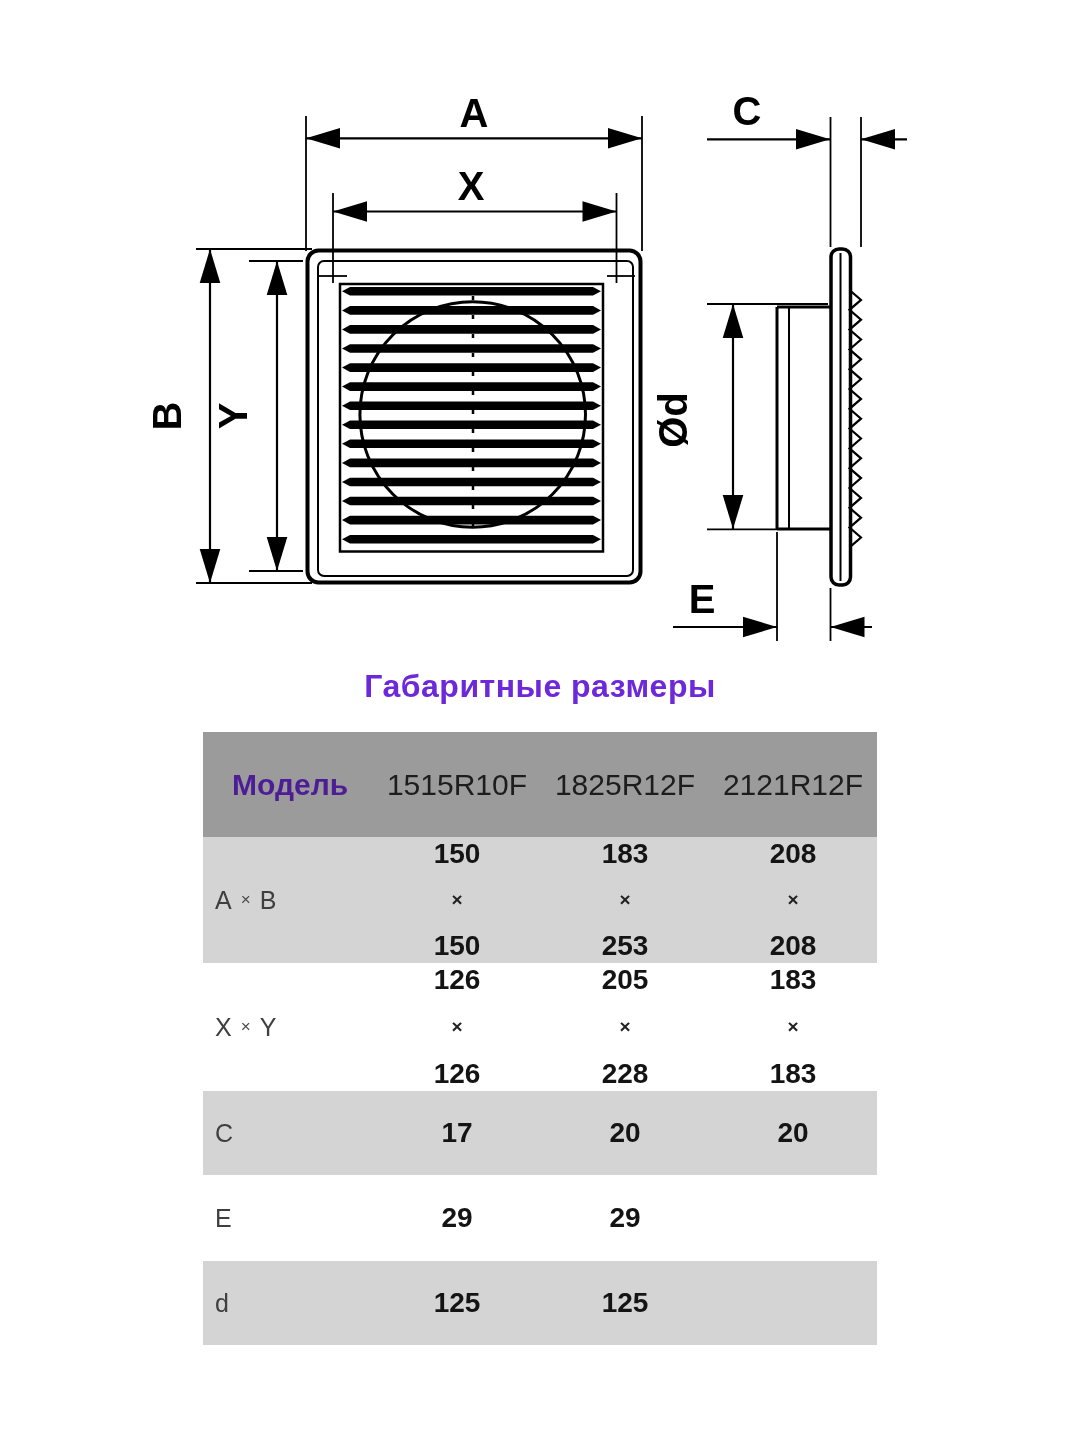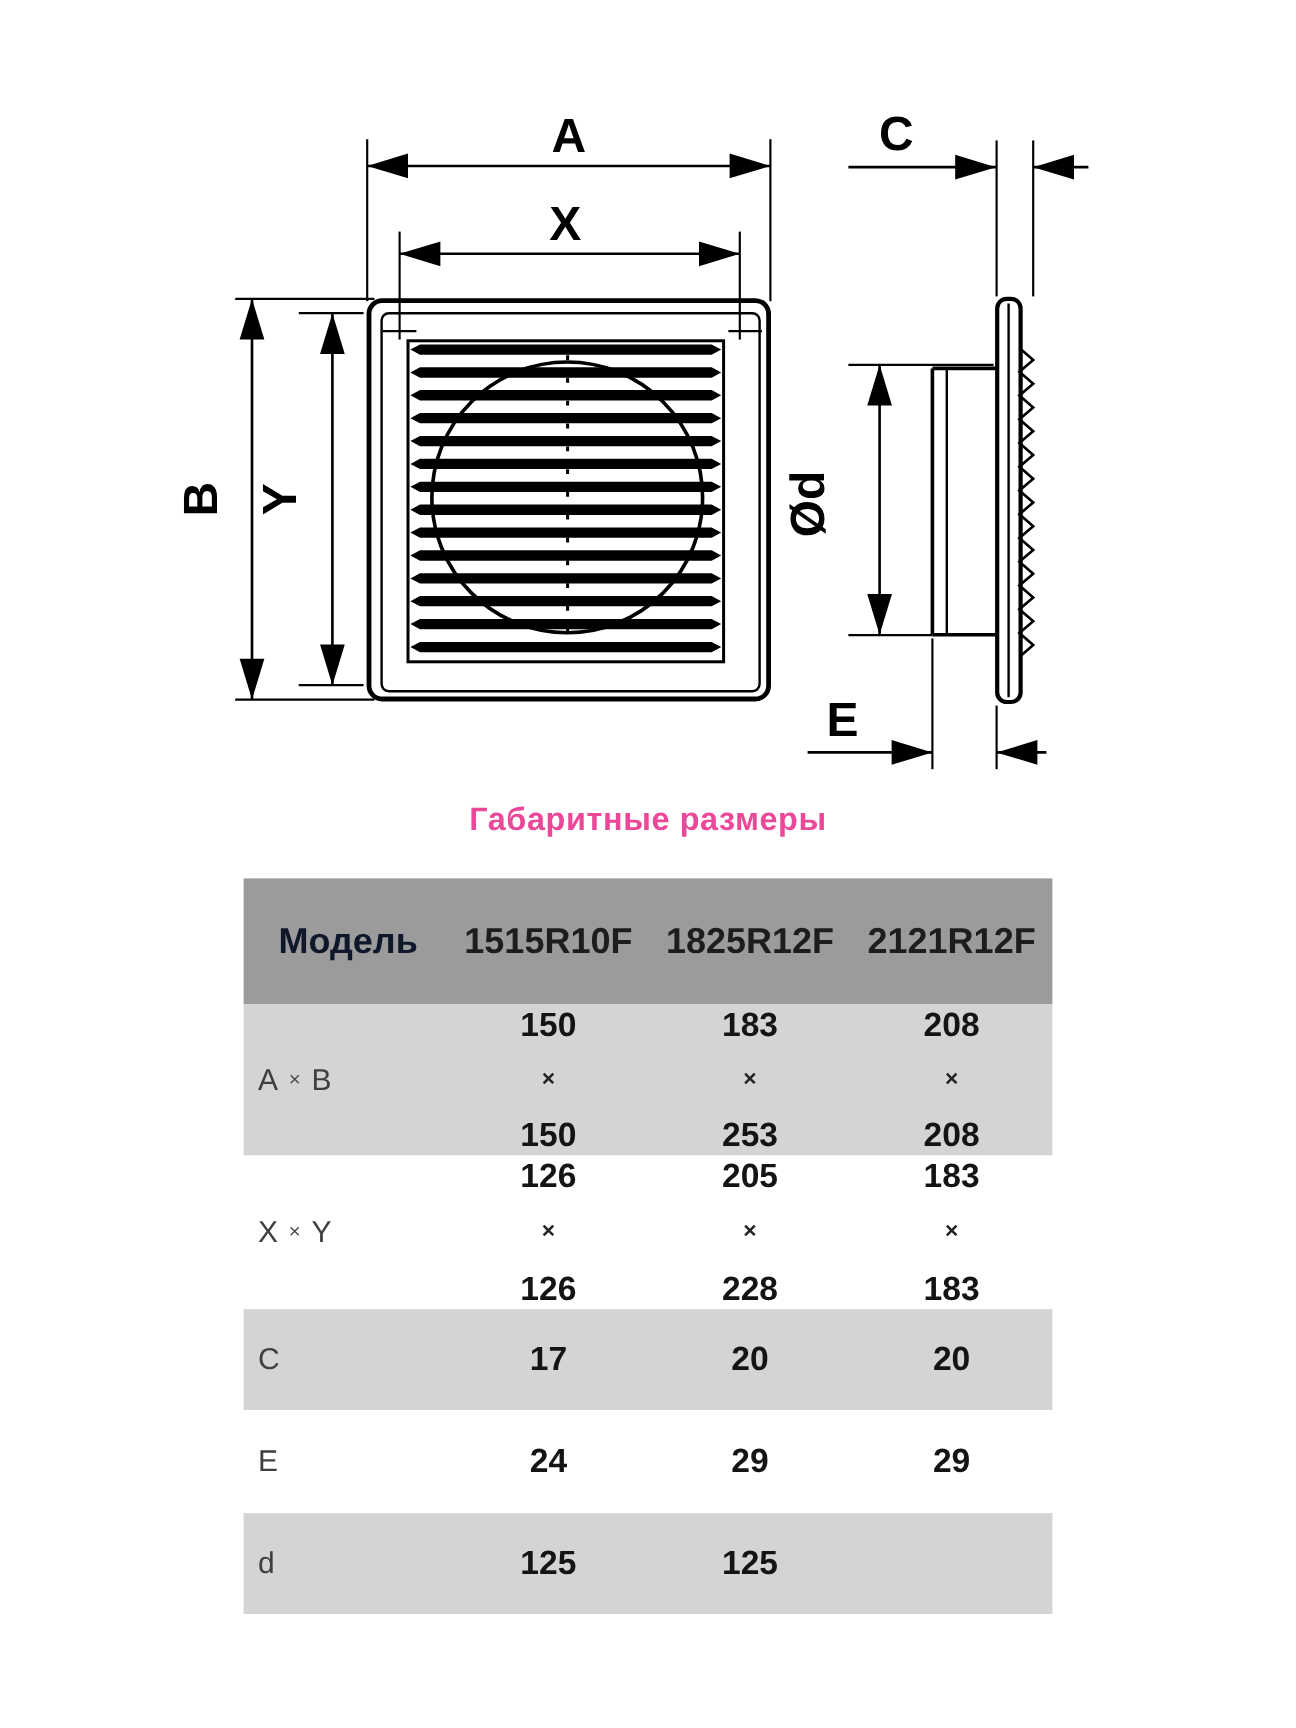--- a/index.html
+++ b/index.html
@@ -1,34 +1,34 @@
 <!DOCTYPE html>
 <html><head>
 <meta charset="utf-8">
 <style>
   html,body{margin:0;padding:0;background:#fff;}
   .page{position:relative;width:1080px;height:1440px;background:#ffffff;overflow:hidden;
         font-family:"Liberation Sans",sans-serif;color:#111;}
   .drawing{position:absolute;left:0;top:0;width:1080px;height:660px;}
   .dim-label{font-family:"Liberation Sans",sans-serif;font-weight:600;font-size:40px;fill:#000;}
   .title{position:absolute;left:203px;top:668px;width:674px;text-align:center;
-         font-size:27px;font-weight:700;color:#ec4899;letter-spacing:0.5px;}
+         font-size:32px;font-weight:700;color:#6d28d9;letter-spacing:0.5px;}
   .table{position:absolute;left:203px;top:732px;width:674px;display:flex;flex-direction:column;}
   .trow{display:flex;width:100%;}
   .trow.header{height:105px;background:#9b9b9b;}
   .trow.shade{background:#d4d4d4;}
   .trow.white{background:#ffffff;}
   .trow.pair{height:126px;}
   .trow.pair2{height:128px;}
   .trow.single{height:84px;}
   .trow.single2{height:86px;}
   .cell{display:flex;align-items:center;justify-content:center;}
   .cell.head-model{width:170px;justify-content:flex-start;padding-left:29px;box-sizing:border-box;
-        font-weight:700;font-size:30px;color:#0f172a;}
-  .cell.head-col{width:168px;font-weight:700;font-size:30px;color:#1d1d1d;}
+        font-weight:700;font-size:30px;color:#4c1d95;}
+  .cell.head-col{width:168px;font-weight:400;font-size:30px;color:#1d1d1d;}
   .cell.rowlabel{width:170px;justify-content:flex-start;padding-left:12px;box-sizing:border-box;
         font-size:25px;color:#3f3f3f;gap:9px;}
   .cell.rowlabel .lbl-x{font-size:17px;color:#4a4a4a;}
   .cell.value{width:168px;font-weight:700;font-size:28px;color:#141414;}
   .cell.value.stack{flex-direction:column;justify-content:space-between;}
   .cell.value.stack .num{line-height:34px;}
   .cell.value.stack .times{font-size:19px;line-height:26px;font-weight:700;color:#222;}
 </style>
 </head>
 <body>
@@ -213,21 +213,20 @@
       </div>
       <div class="cell value">17</div>
       <div class="cell value">20</div>
       <div class="cell value">20</div>
     </div>
 
     <div class="trow single2 white">
       <div class="cell rowlabel">
         <span class="lbl-l">E</span>
       </div>
-      <div class="cell value">24</div>
       <div class="cell value">29</div>
       <div class="cell value">29</div>
     </div>
 
     <div class="trow single shade">
       <div class="cell rowlabel">
         <span class="lbl-l">d</span>
       </div>
       <div class="cell value">125</div>
       <div class="cell value">125</div>

